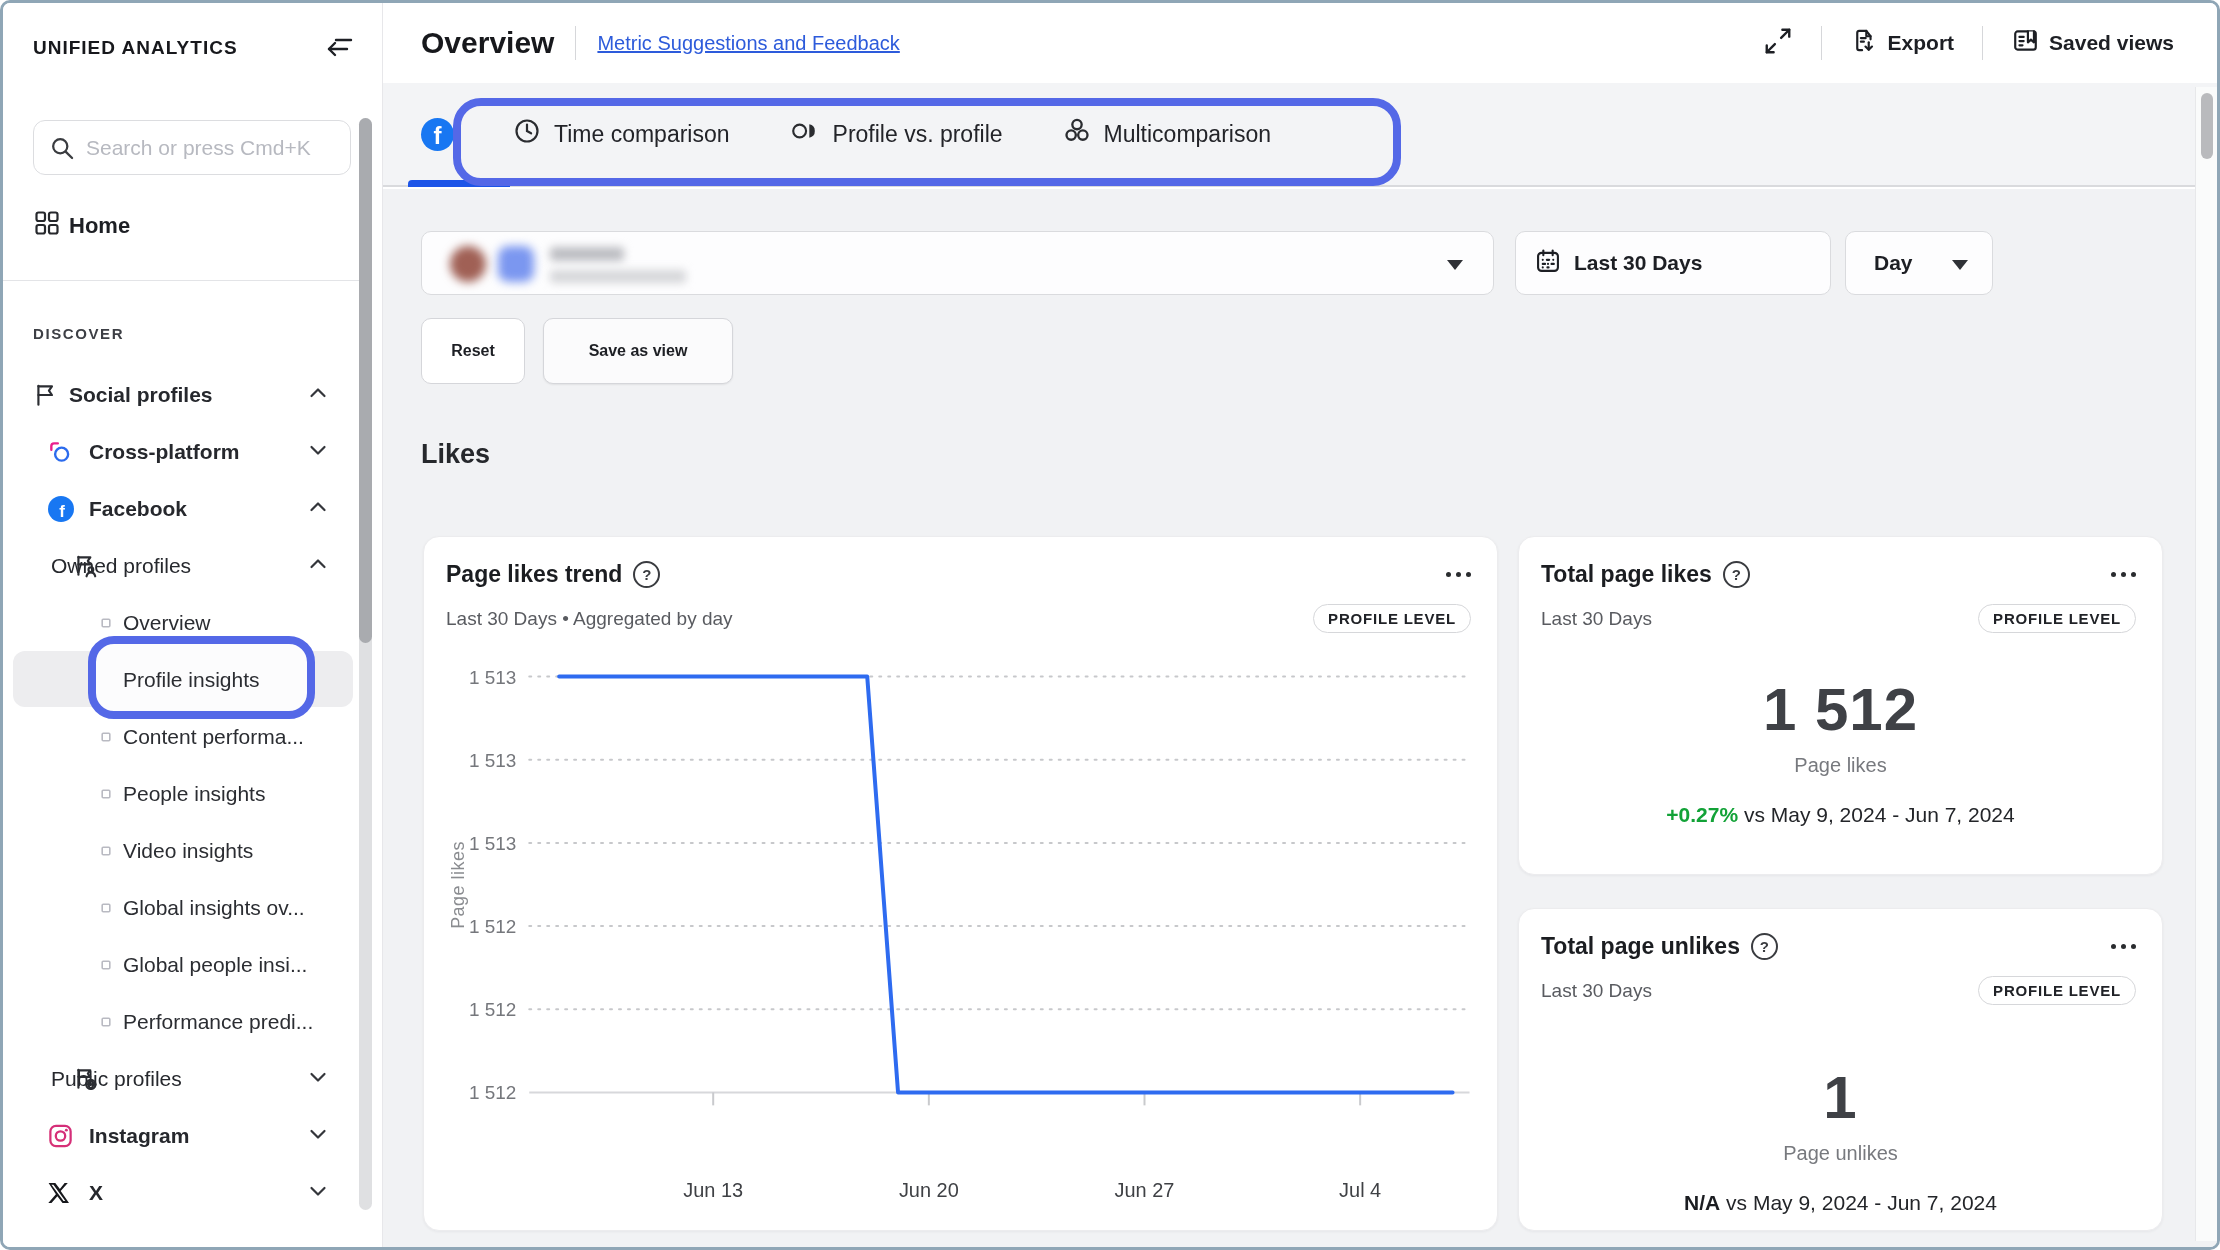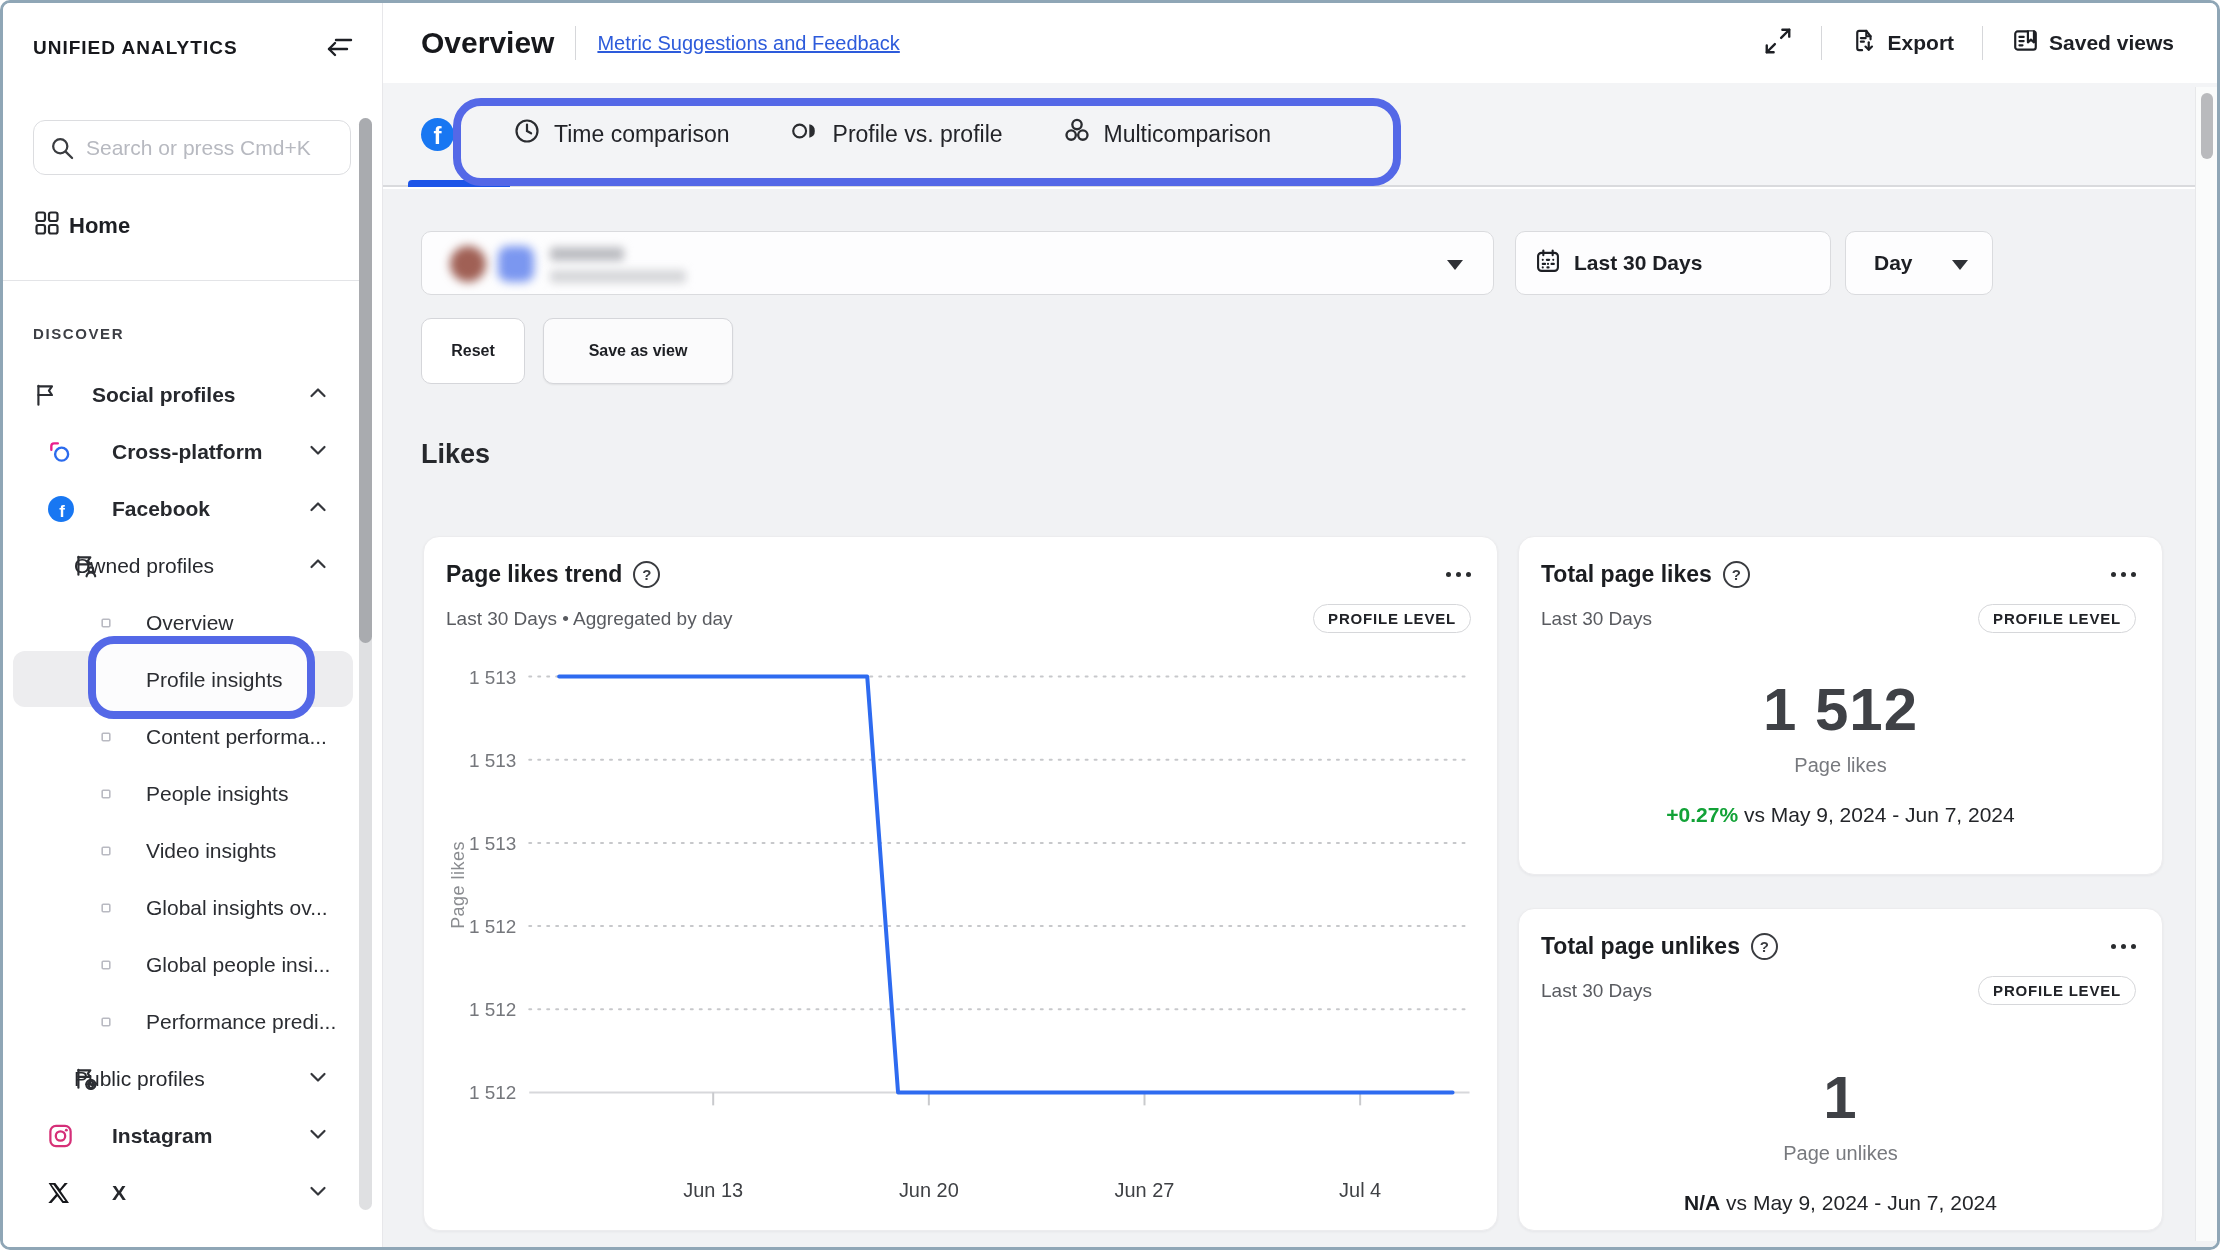--- a/index.html
+++ b/index.html
@@ -16,21 +16,21 @@
   .searchbox input::placeholder { color:#b7b9c0; }
   .searchbox .mag { position:absolute; left:15px; top:14px; }
   .home-row { position:absolute; left:0; top:192px; width:100%; height:56px; display:flex; align-items:center; cursor:pointer; }
   .home-row .hicon { position:absolute; left:30px; top:14px; }
   .home-row .hlabel { position:absolute; left:66px; font-size:22px; font-weight:700; color:#1d1f24;margin-top:6px; }
   .side-divider { position:absolute; left:0; top:277px; width:366px; height:1px; background:#e3e4e7; }
   .discover { position:absolute; left:30px; top:322px; font-size:15px; font-weight:700; letter-spacing:1.6px; color:#3d3f45; }
   .nav { position:absolute; left:0; top:363px; width:366px; z-index:3; }
   .nav-row { position:relative; height:57px; display:flex; align-items:center; cursor:pointer; }
   .nav-row .nicon { position:absolute; top:50%; transform:translateY(-50%); display:flex; }
-  .nav-row .nlabel { display:block; font-size:21px; color:#26282d;margin-left:23px; }
+  .nav-row .nlabel { display:block; font-size:21px; color:#26282d; }
   .nav-row .chev { position:absolute; left:304px; top:50%; transform:translateY(-50%); }
   .d0 .nicon{left:30px;} .d0 .nlabel{padding-left:66px; font-weight:700;}
   .d1 .nicon{left:44px;} .d1 .nlabel{padding-left:86px; font-weight:700;}
   .d2 .nicon{left:70px;} .d2 .nlabel{padding-left:48px; font-weight:400;}
   .d3 .nicon{left:98px;} .d3 .nlabel{padding-left:120px; font-weight:400; color:#2b2d32;}
   .sel-gray-pill { position:absolute; left:10px; top:648px; width:340px; height:56px; border-radius:12px; background:#ededef; z-index:1; }
   .sel-white-pill { position:absolute; left:93px; top:641px; width:211px; height:67px; border-radius:16px; background:#fcfcfd; z-index:2; }
   .side-annotation { position:absolute; left:85px; top:633px; width:227px; height:83px; border:8px solid #5468e7; border-radius:26px; z-index:6; pointer-events:none; }
   .side-scroll-track { position:absolute; left:356px; top:115px; width:13px; height:1092px; border-radius:7px; background:#dfe0e2; }
   .side-scroll-thumb { position:absolute; left:356px; top:115px; width:13px; height:525px; border-radius:7px; background:#a9abaf; cursor:pointer; }

